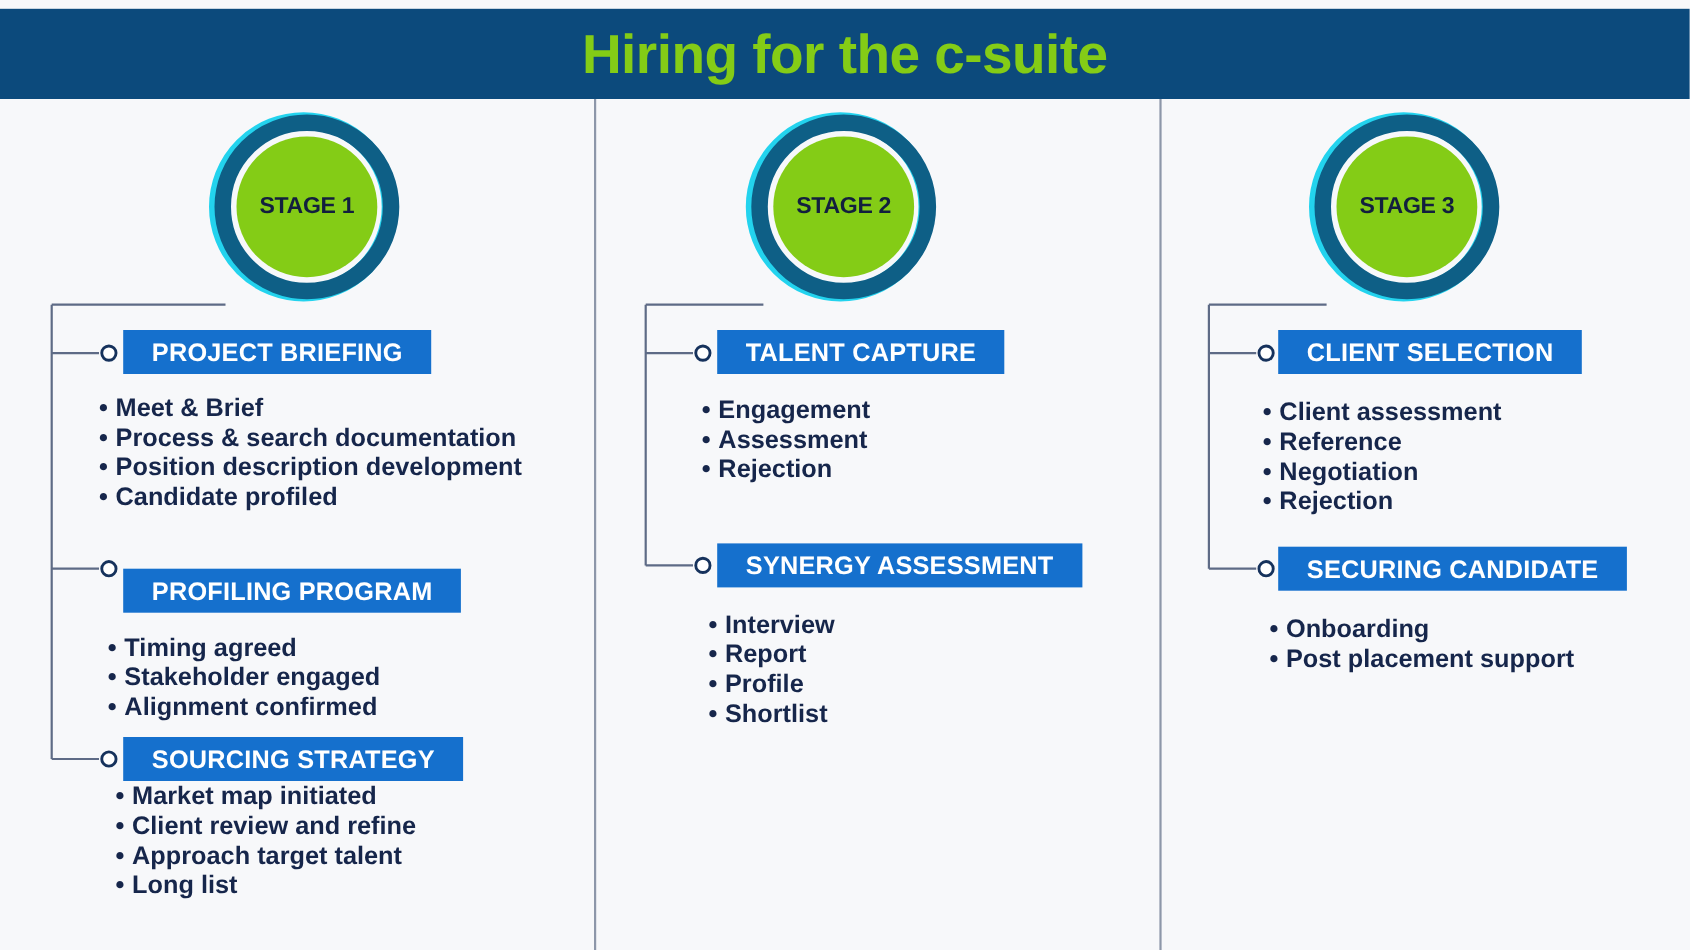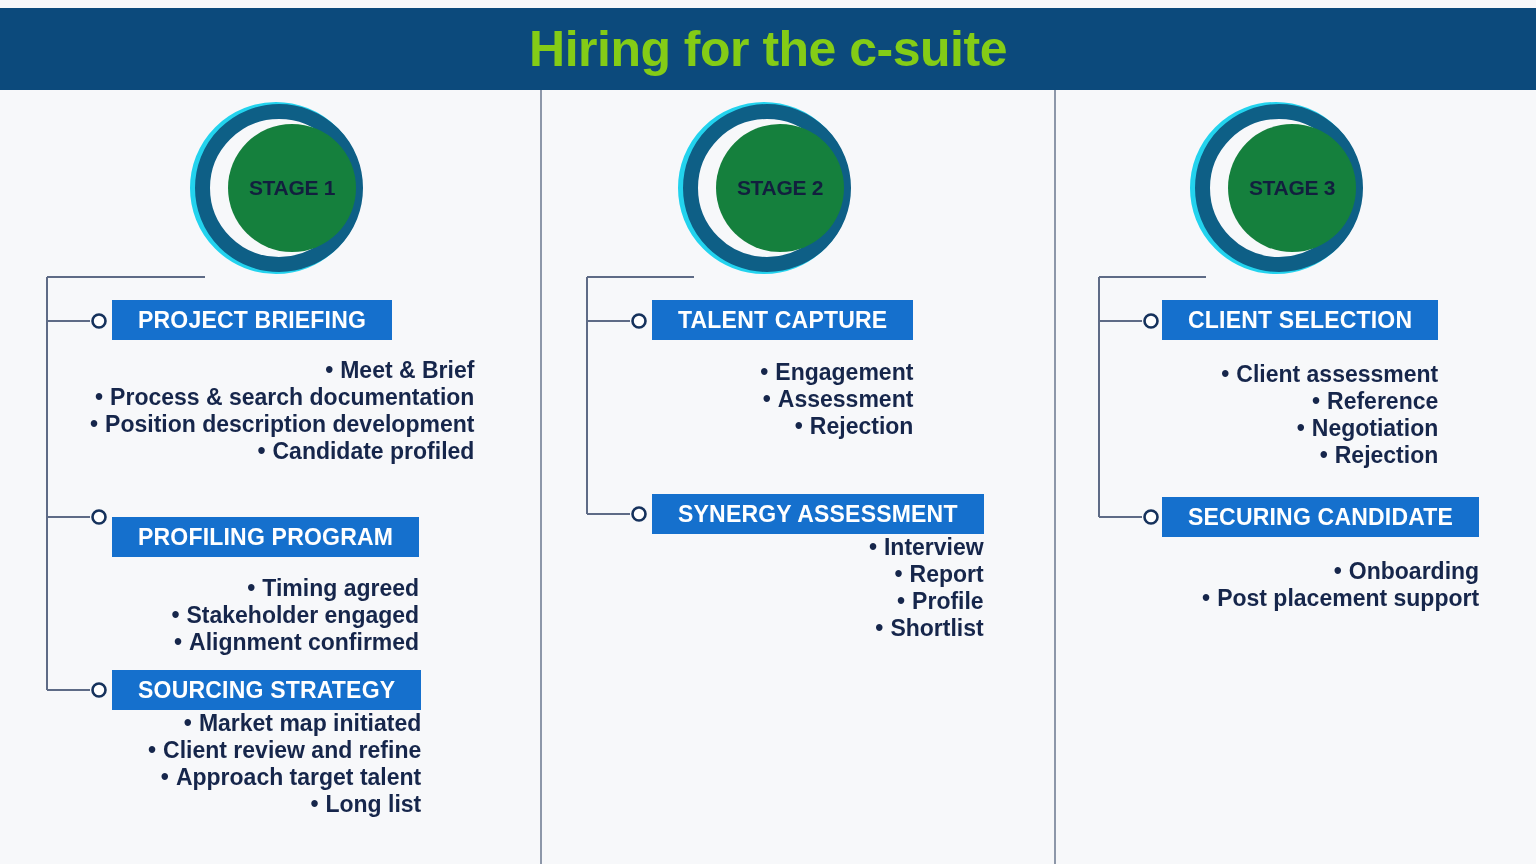--- a/index.html
+++ b/index.html
@@ -89,24 +89,24 @@
   .ring-dark {
     position: absolute;
     left: 5px; top: 2px;
     width: 168px; height: 168px;
     border-radius: 50%;
     border: 15px solid #0E5F86;
     box-sizing: border-box;
   }
   .ring-inner {
     position: absolute;
-    left: 38px; top: 22px;
+    left: 25px; top: 22px;
     width: 128px; height: 128px;
     border-radius: 50%;
-    background: #15803d;
+    background: #84cc16;
     display: flex;
     align-items: center;
     justify-content: center;
   }
   .stage-label {
     color: #121F3E;
     font-size: 21px;
     font-weight: bold;
     letter-spacing: -0.3px;
     white-space: nowrap;
@@ -143,40 +143,39 @@
     margin: 0;
     padding: 0;
     list-style: none;
     color: #16264B;
     font-size: 23px;
     font-weight: bold;
     line-height: 27px;
   }
   .bullets li {
     white-space: nowrap;
-    text-align: right;
   }
   .bullets li::before {
     content: "\2022";
     margin-right: 7px;
   }
 
   
   .b1-1 { left: 112px; top: 210px; }
   .b1-1 .bullets { margin-top: 17px; margin-left: -22px; }
   .b1-2 { left: 112px; top: 427px; }
   .b1-2 .bullets { margin-top: 18px; margin-left: -14px; }
   .b1-3 { left: 112px; top: 580px; }
   .b1-3 .bullets { margin-left: -7px; }
 
   
   .b2-1 { left: 110px; top: 210px; }
   .b2-1 .bullets { margin-top: 19px; margin-left: -14px; }
   .b2-2 { left: 110px; top: 404px; }
-  .b2-2 .bullets { margin-left: -8px; }
+  .b2-2 .bullets { margin-top: 20px; margin-left: -8px; }
 
   
   .b3-1 { left: 106px; top: 210px; }
   .b3-1 .bullets { margin-top: 21px; margin-left: -14px; }
   .b3-2 { left: 106px; top: 407px; }
   .b3-2 .bullets { margin-top: 21px; margin-left: -8px; }
 </style>
 </head>
 <body>
 

